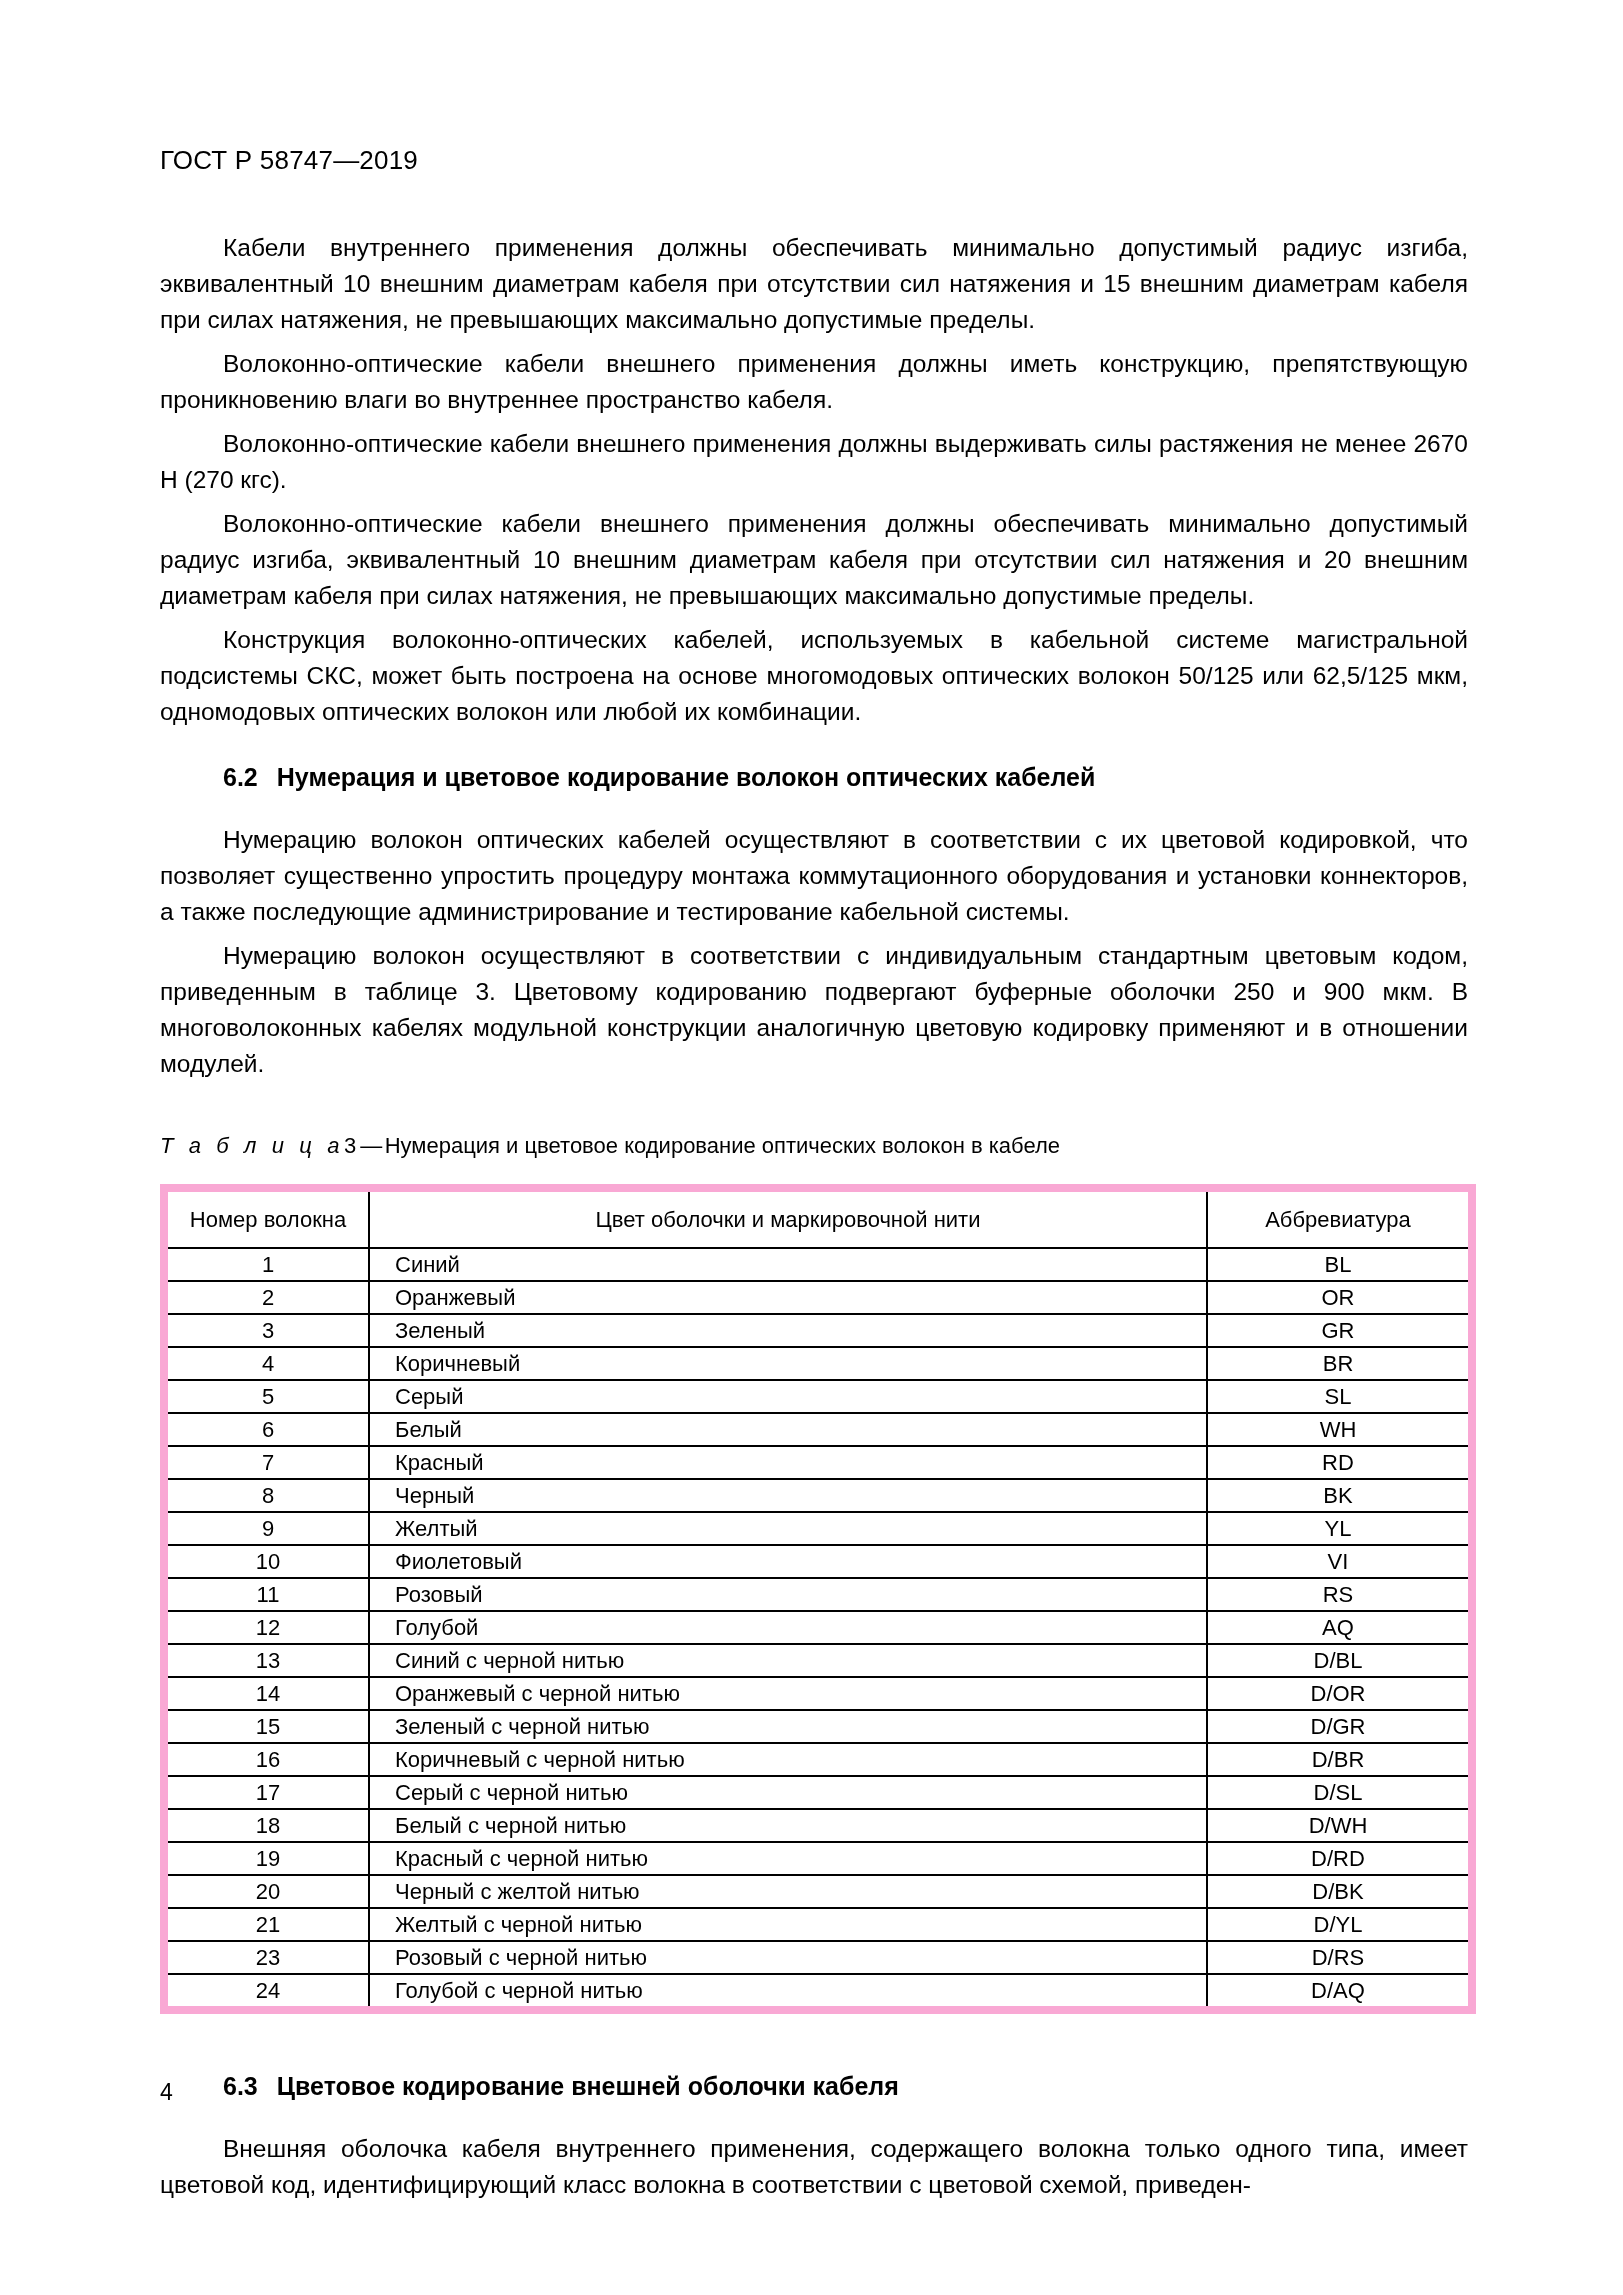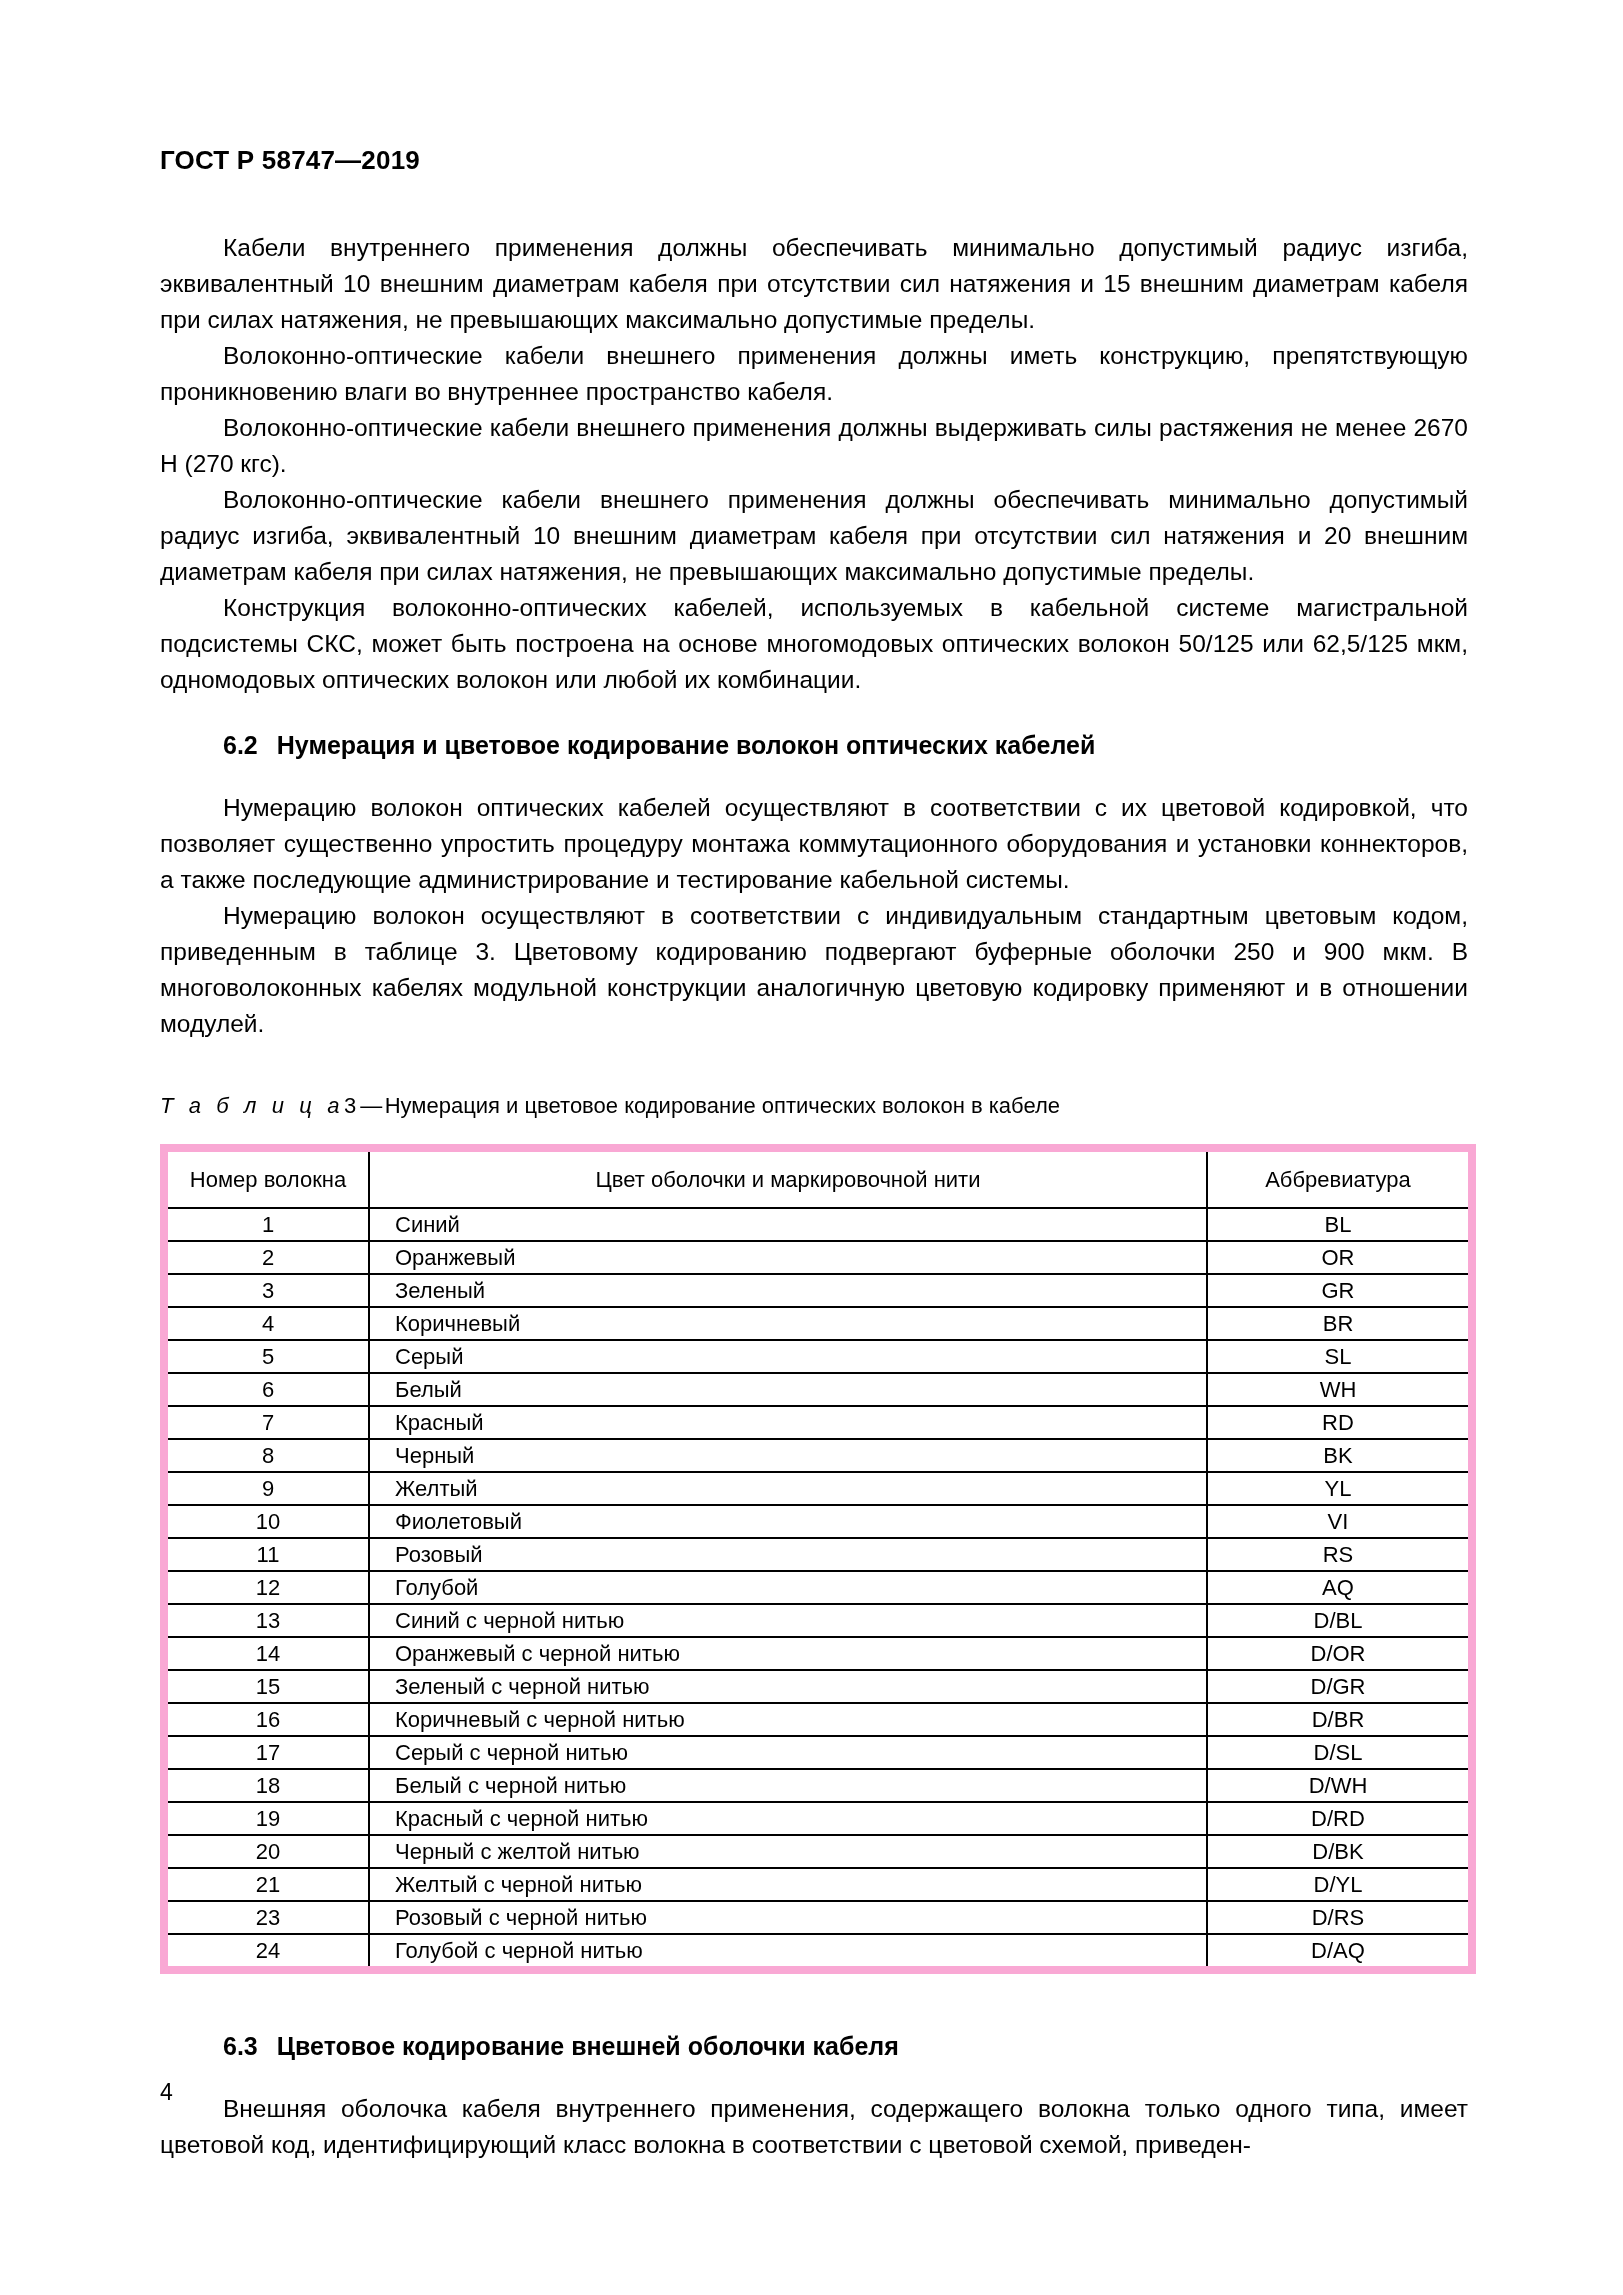--- a/index.html
+++ b/index.html
@@ -20,21 +20,21 @@
     box-sizing: border-box;
     overflow: hidden;
   }
 
   
   .doc-header {
     position: absolute;
     left: 160px;
     top: 145px;
     font-size: 26px;
-    font-weight: bold;
+    font-weight: normal;
     letter-spacing: 0.2px;
     white-space: nowrap;
   }
 
   
   .body-block {
     position: absolute;
     left: 160px;
     top: 230px;
     width: 1308px;
@@ -42,21 +42,21 @@
   p.para {
     margin: 0;
     font-size: 24.5px;
     line-height: 36px;
     text-align: justify;
     text-indent: 63px;
     text-justify: inter-word;
     hyphens: manual;
   }
   p.para + p.para {
-    margin-top: 0;
+    margin-top: 8px;
   }
 
   
   h2.section-heading {
     margin: 0;
     font-size: 25px;
     line-height: 34px;
     font-weight: bold;
     text-indent: 0;
     padding-left: 63px;

